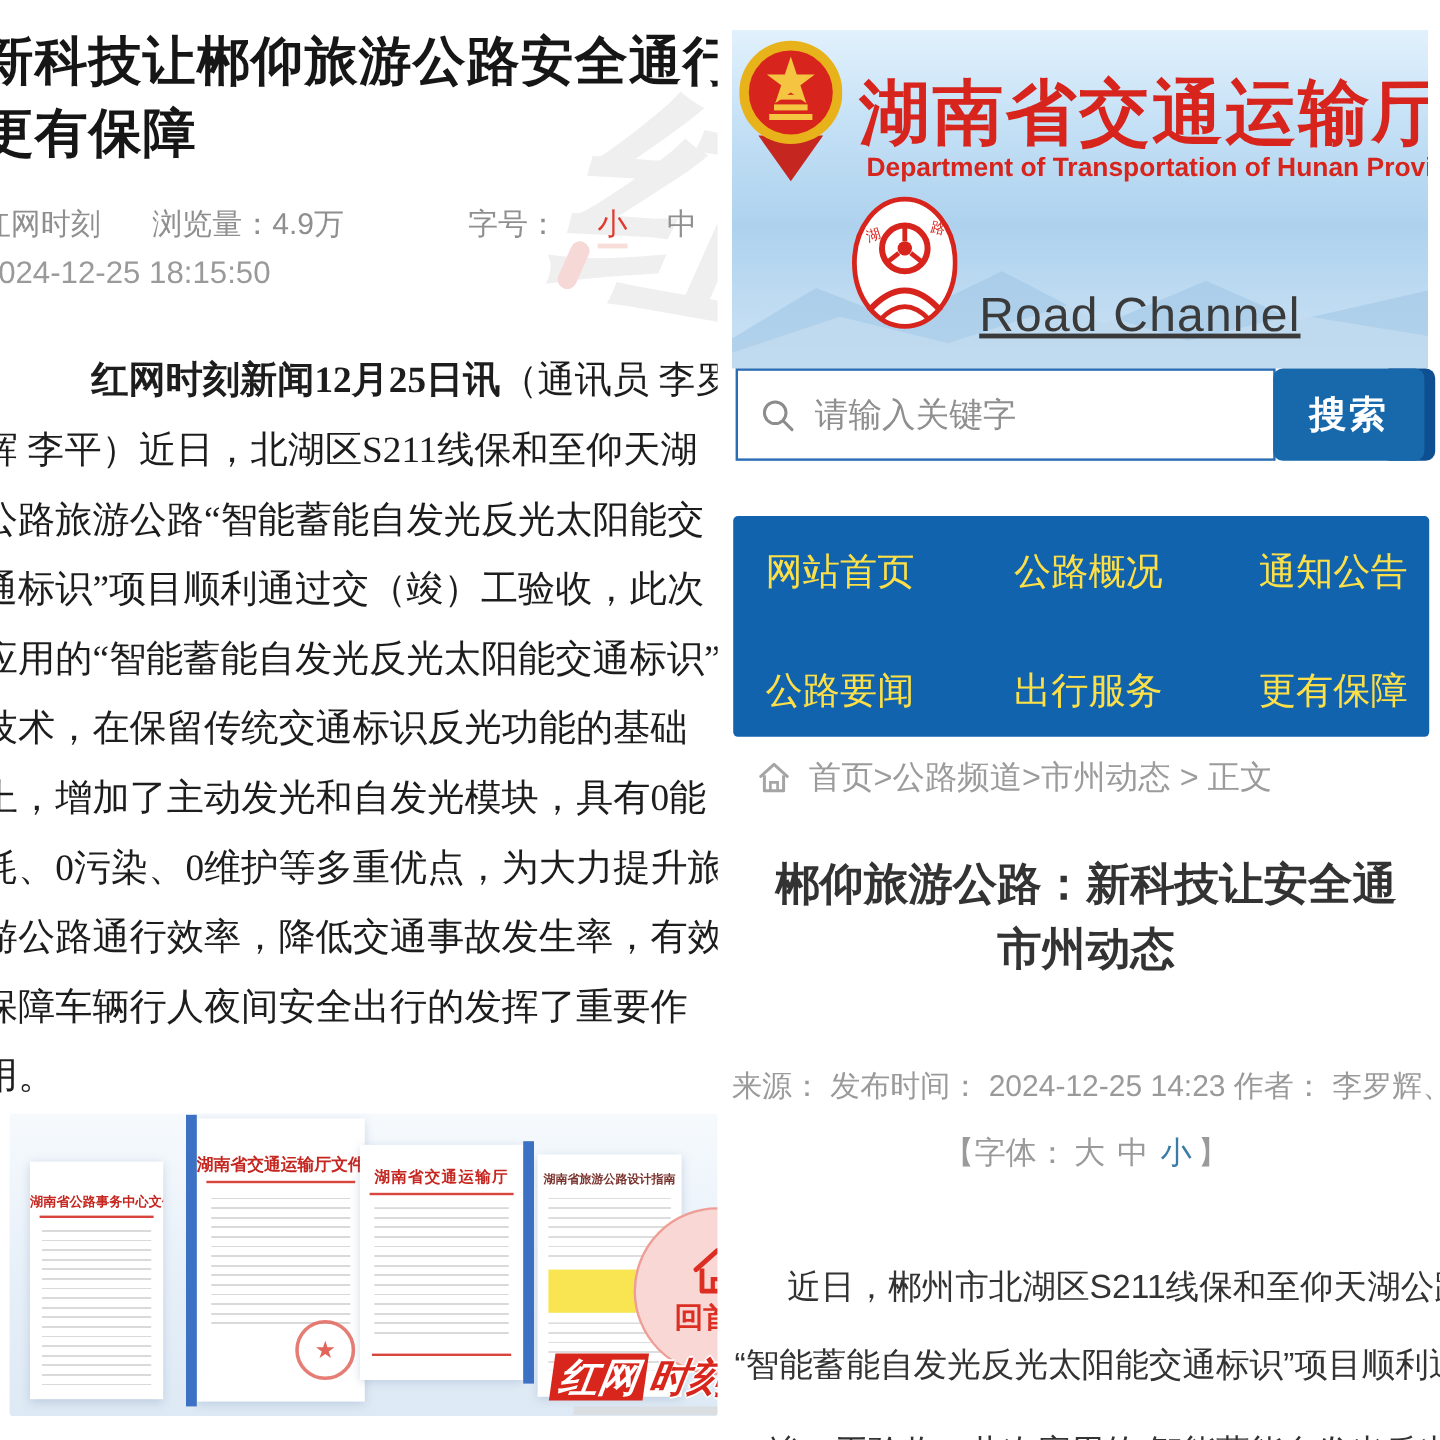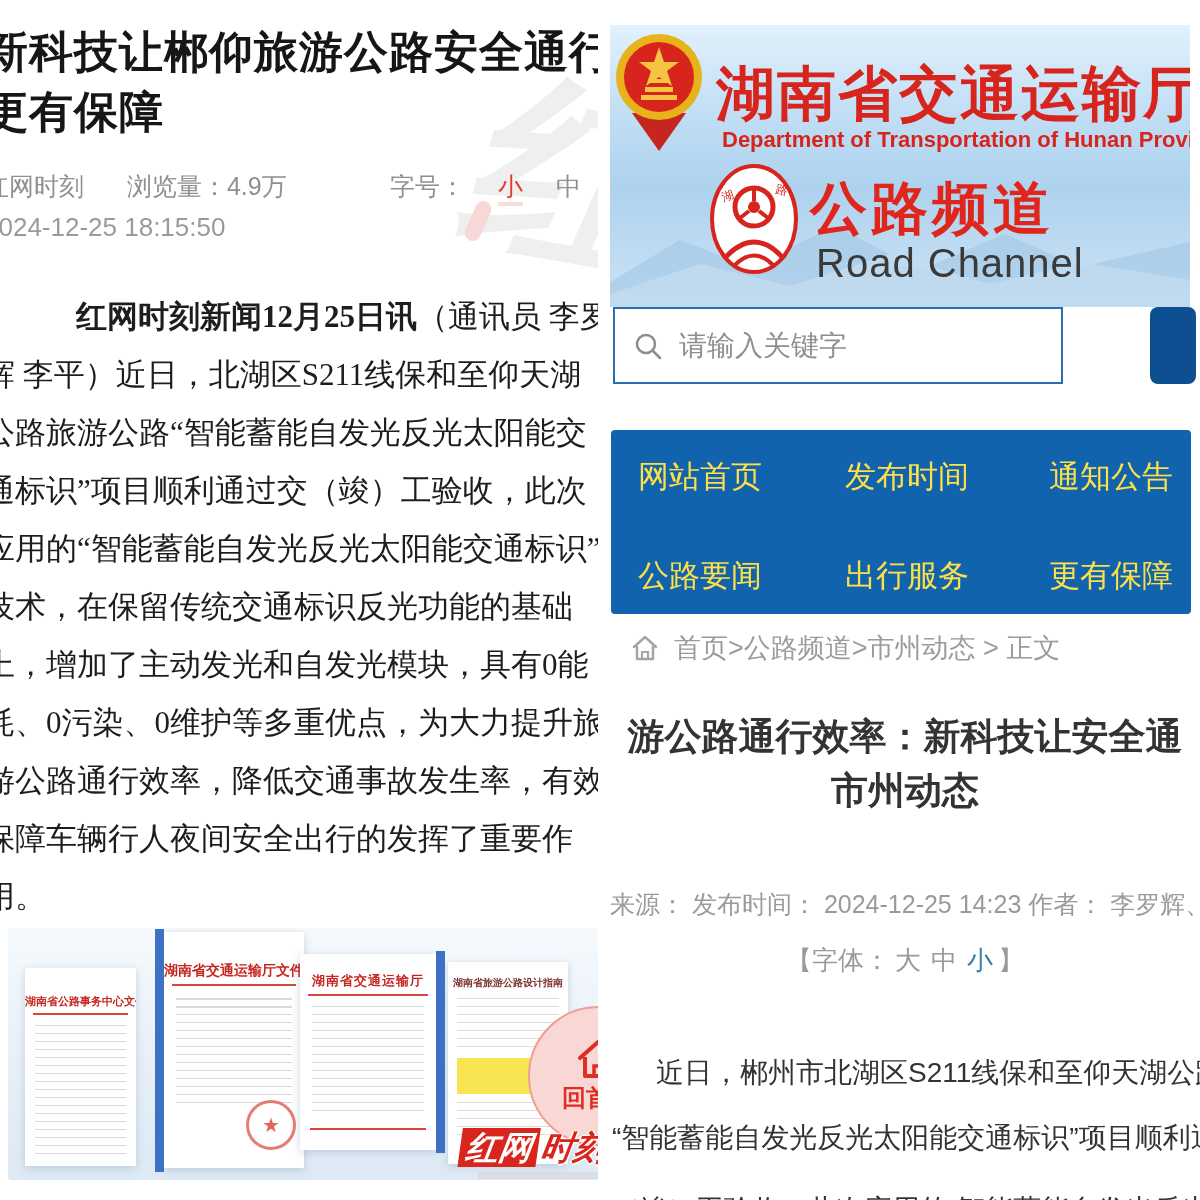--- a/index.html
+++ b/index.html
@@ -59,21 +59,21 @@
   .mountains{position:absolute;left:0;bottom:0;width:100%;height:95px;}
   .site-title{position:absolute;left:106px;top:30px;font-size:59px;font-weight:bold;
     color:#d7241d;white-space:nowrap;letter-spacing:2px;}
   .site-en{position:absolute;left:112px;top:102px;font-size:22px;font-weight:bold;
     color:#d7241d;white-space:nowrap;}
   .emblem{position:absolute;left:6px;top:4px;}
   .channel-logo{position:absolute;left:100px;top:138px;}
   .channel-title{position:absolute;left:200px;top:146px;font-size:57px;font-weight:bold;
     color:#e0251c;letter-spacing:4px;white-space:nowrap;}
   .channel-en{position:absolute;left:206px;top:216px;font-size:40px;color:#3a3a3a;
-    white-space:nowrap;letter-spacing:1px;}
+    white-space:nowrap;letter-spacing:1px;text-decoration:underline;}
   .search-row{position:absolute;left:0;top:307px;width:580px;height:77px;}
   .search-dark{position:absolute;right:-6px;top:0;width:46px;height:77px;background:#0d4f90;border-radius:8px;}
   .search-box{position:absolute;left:3px;top:0;width:446px;height:73px;background:#fff;
     border:2px solid #2a6db5;display:flex;align-items:center;}
   .search-box svg{margin:0 14px 0 18px;flex:0 0 auto;}
   .search-box input{border:none;outline:none;font-size:28px;color:#555;width:330px;
     font-family:Liberation Sans, sans-serif;background:transparent;}
   .search-box input::placeholder{color:#8f8f8f;}
   .search-btn{position:absolute;left:451px;top:0;width:126px;height:77px;background:#1769ab;
     border:none;border-radius:8px;color:#fff;font-size:31px;font-weight:bold;letter-spacing:2px;
@@ -208,55 +208,55 @@
       <circle cx="44" cy="44" r="6" fill="#d7241d"></circle>
       <line x1="44" y1="38" x2="44" y2="27" stroke="#d7241d" stroke-width="4"></line>
       <line x1="39" y1="48" x2="30" y2="55" stroke="#d7241d" stroke-width="4"></line>
       <line x1="49" y1="48" x2="58" y2="55" stroke="#d7241d" stroke-width="4"></line>
       <path d="M14 96 Q44 62 74 96" fill="none" stroke="#d7241d" stroke-width="5"></path>
       <path d="M24 103 Q44 82 64 103" fill="none" stroke="#d7241d" stroke-width="4"></path>
       <text x="12" y="38" font-size="12" fill="#d7241d" transform="rotate(-18 14 34)">湖</text>
       <text x="66" y="30" font-size="12" fill="#d7241d" transform="rotate(14 68 26)">路</text>
     </svg>
 
-    <div class="channel-title">公路频道</div>
     <div class="channel-en">Road Channel</div>
   </div>
 
   <div class="search-row">
     <div class="search-dark"></div>
     <div class="search-box">
       <svg width="30" height="30" viewBox="0 0 30 30">
         <circle cx="13" cy="13" r="9" fill="none" stroke="#8c8c8c" stroke-width="2.5"></circle>
         <line x1="20" y1="20" x2="27" y2="27" stroke="#8c8c8c" stroke-width="2.5" stroke-linecap="round"></line>
       </svg>
       <input type="text" placeholder="请输入关键字" style="">
     </div>
+    <button class="search-btn">搜索</button>
   </div>
 
   <div class="nav">
     <div class="nav-item">网站首页</div>
-    <div class="nav-item">发布时间</div>
+    <div class="nav-item">公路概况</div>
     <div class="nav-item">通知公告</div>
     <div class="nav-item">公路要闻</div>
     <div class="nav-item">出行服务</div>
     <div class="nav-item">更有保障</div>
   </div>
 
   <div class="breadcrumb">
     <svg width="30" height="28" viewBox="0 0 30 28">
       <path d="M4 13 L15 3 L26 13" fill="none" stroke="#a5a5a5" stroke-width="2.5" stroke-linecap="round" stroke-linejoin="round"></path>
       <path d="M7 12 L7 25 L23 25 L23 12" fill="none" stroke="#a5a5a5" stroke-width="2.5" stroke-linejoin="round"></path>
       <path d="M12 25 L12 18 L18 18 L18 25" fill="none" stroke="#a5a5a5" stroke-width="2.2"></path>
     </svg>
     <span>首页&gt;公路频道&gt;市州动态 &gt; 正文</span>
   </div>
 
   <div class="r-title">
-    <div>游公路通行效率：新科技让安全通</div>
+    <div>郴仰旅游公路：新科技让安全通</div>
     <div>市州动态</div>
   </div>
 
   <div class="r-meta">来源：  发布时间： 2024-12-25 14:23 作者： 李罗辉、李平</div>
 
   <div class="r-fontrow">
     <span>【字体：</span><span class="opt">大</span><span class="opt">中</span><span class="opt small-blue">小</span><span>】</span>
   </div>
 
   <div class="r-body">

